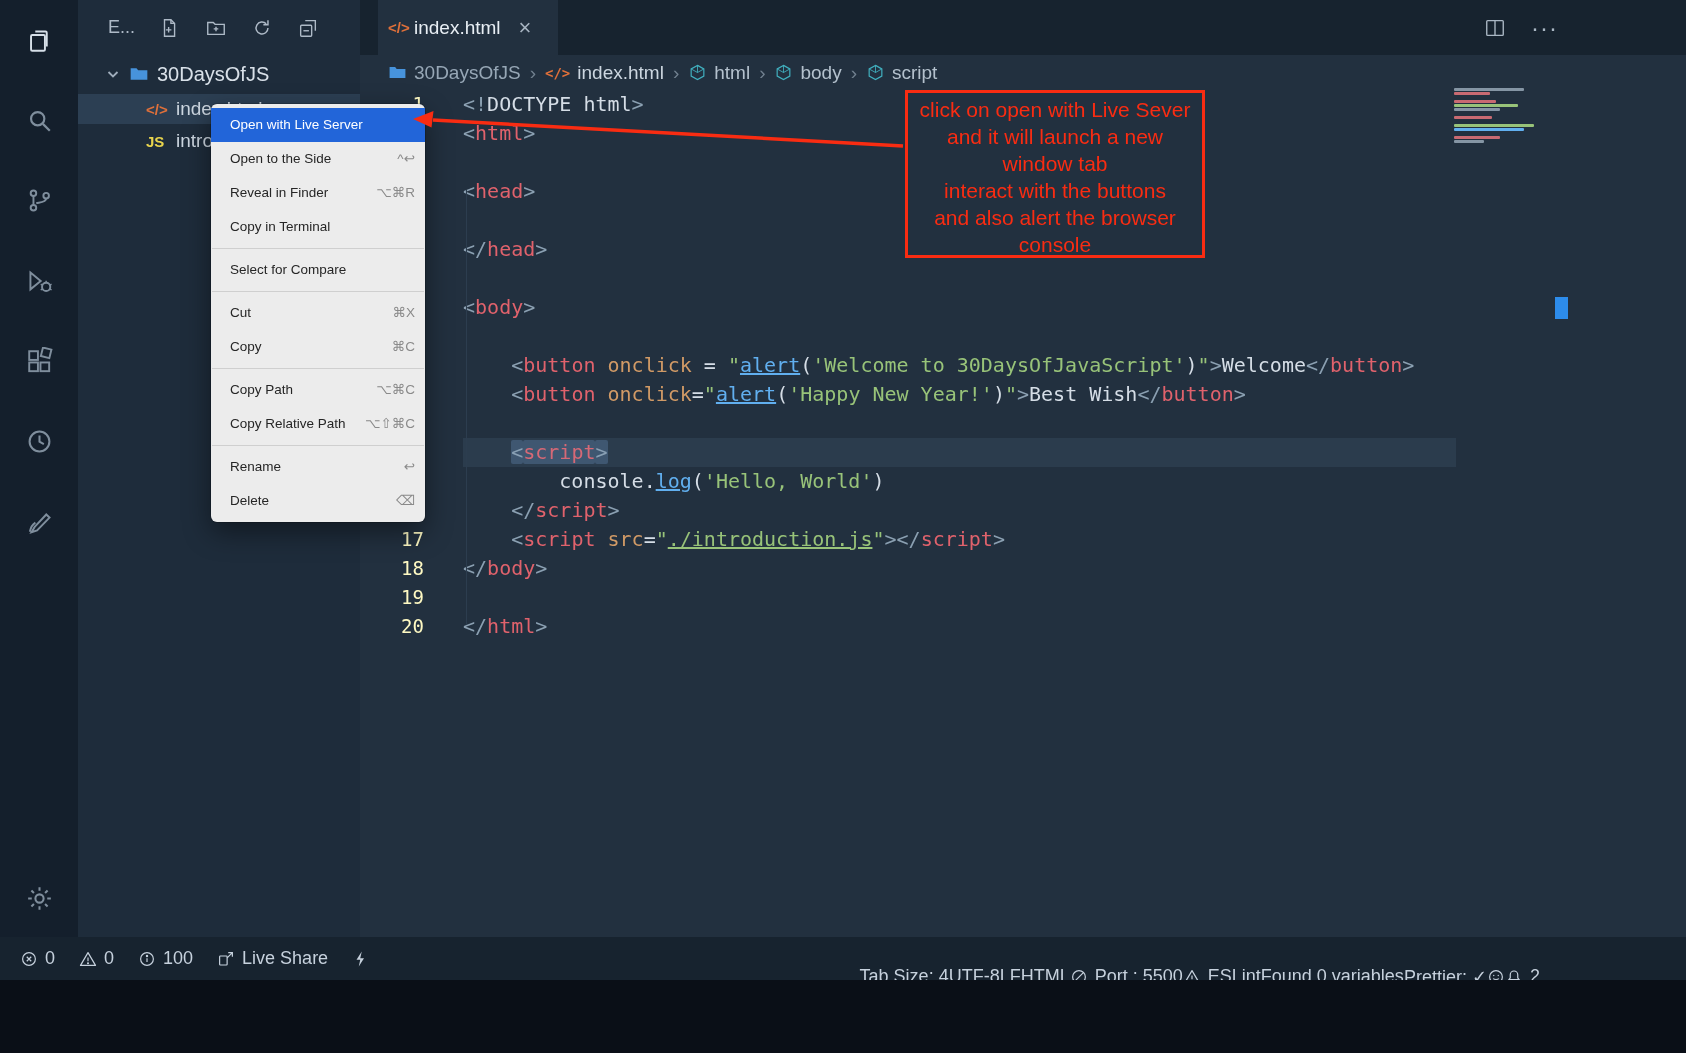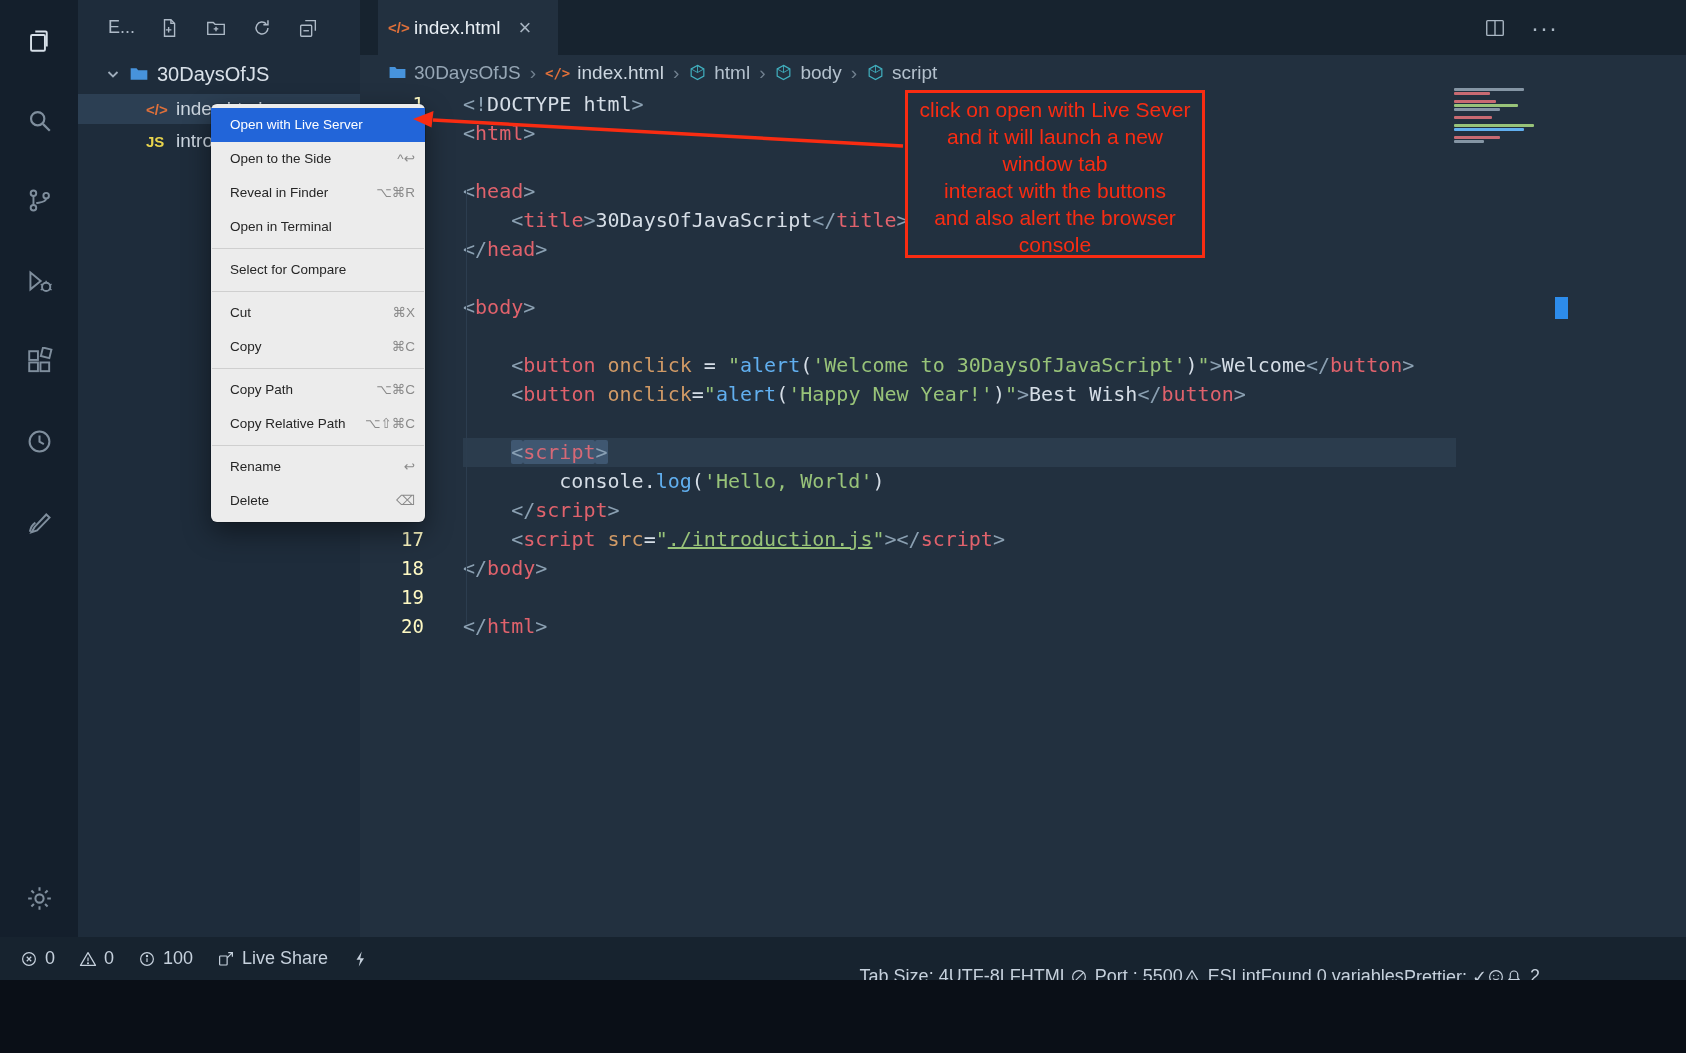--- a/index.html
+++ b/index.html
@@ -54,21 +54,21 @@
   .bc-sym{color:#b4c1cd;}
   
   #code-area{position:absolute;left:0;top:90px;right:0;bottom:0;}
   #current-line-bar{position:absolute;left:103px;top:348px;right:230px;height:29px;background:rgba(125,165,205,0.10);}
   #indent-guide{position:absolute;left:106px;top:100px;width:1px;height:435px;background:#2c3d4f;}
   .code-line{display:flex;height:29px;cursor:text;}
   .ln{display:inline-block;width:64px;text-align:right;color:#fef9c3;font:19px/29px "DejaVu Sans Mono",monospace;user-select:none;flex:0 0 64px;}
   .code-line.current .ln{color:#9fb2c4;}
   .code-text{margin-left:39px;font:20px/29px "DejaVu Sans Mono",monospace;white-space:pre;}
   .w{color:#d5dde6;} .p{color:#8ba0b2;} .t{color:#e0626c;} .a{color:#d19a66;}
-  .s{color:#98c379;} .f{color:#61afef;} .lnk{text-decoration:underline;}
+  .s{color:#98c379;} .f{color:#61afef;text-decoration:underline;} .lnk{text-decoration:underline;}
   .hl{background:rgba(110,150,195,0.30);border-radius:2px;}
   
   #minimap{position:absolute;right:140px;top:-2px;width:92px;height:52px;cursor:pointer;}
   .mm-line{height:3px;margin-bottom:1px;border-radius:1px;}
   #scroll-marker{position:absolute;right:118px;top:207px;width:13px;height:22px;background:#2d8ceb;}
   
   #status-bar{position:absolute;left:0;top:937px;width:1686px;height:43px;background:#17232f;display:flex;align-items:center;font-size:18px;color:#c6d1dd;}
   .st-group{display:flex;align-items:center;}
   #st-left{margin-left:20px;gap:24px;}
   #st-right{margin-left:auto;margin-right:146px;margin-top:36px;}
@@ -284,21 +284,20 @@
           <div class="code-line">
             <span class="ln">3</span>
             <span class="code-text"></span>
           </div>
           <div class="code-line">
             <span class="ln">4</span>
             <span class="code-text"><span class="p">&lt;</span><span class="t">head</span><span class="p">&gt;</span></span>
           </div>
           <div class="code-line">
             <span class="ln">5</span>
-            <span class="code-text"><span class="w">    </span><span class="p">&lt;</span><span class="t">title</span><span class="p">&gt;</span><span class="w">30DaysOfJavaScript</span><span class="p">&lt;/</span><span class="t">title</span><span class="p">&gt;</span></span>
           </div>
           <div class="code-line">
             <span class="ln">6</span>
             <span class="code-text"><span class="p">&lt;/</span><span class="t">head</span><span class="p">&gt;</span></span>
           </div>
           <div class="code-line">
             <span class="ln">7</span>
             <span class="code-text"></span>
           </div>
           <div class="code-line">
@@ -457,21 +456,21 @@
         </div>
         <div class="menu-item">
           <span class="mi-label">Open to the Side</span>
           <span class="mi-short">^↩</span>
         </div>
         <div class="menu-item">
           <span class="mi-label">Reveal in Finder</span>
           <span class="mi-short">⌥⌘R</span>
         </div>
         <div class="menu-item">
-          <span class="mi-label">Open in Terminal</span>
+          <span class="mi-label">Copy in Terminal</span>
         </div>
         <div class="menu-sep"></div>
         <div class="menu-item">
           <span class="mi-label">Select for Compare</span>
         </div>
         <div class="menu-sep"></div>
         <div class="menu-item">
           <span class="mi-label">Cut</span>
           <span class="mi-short">⌘X</span>
         </div>

